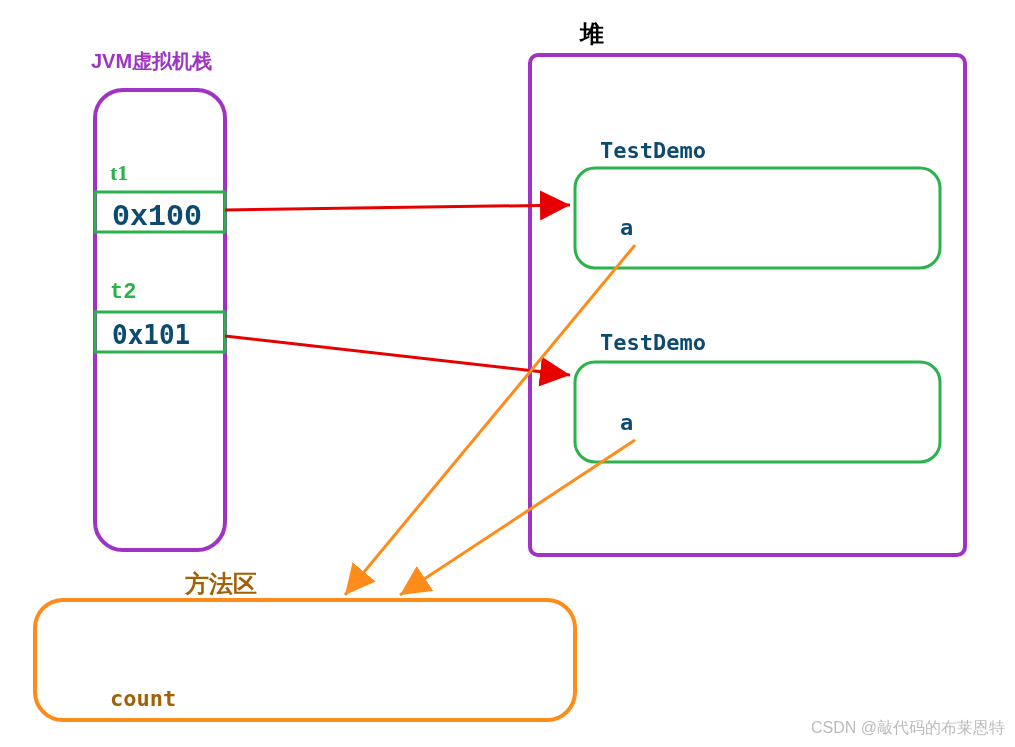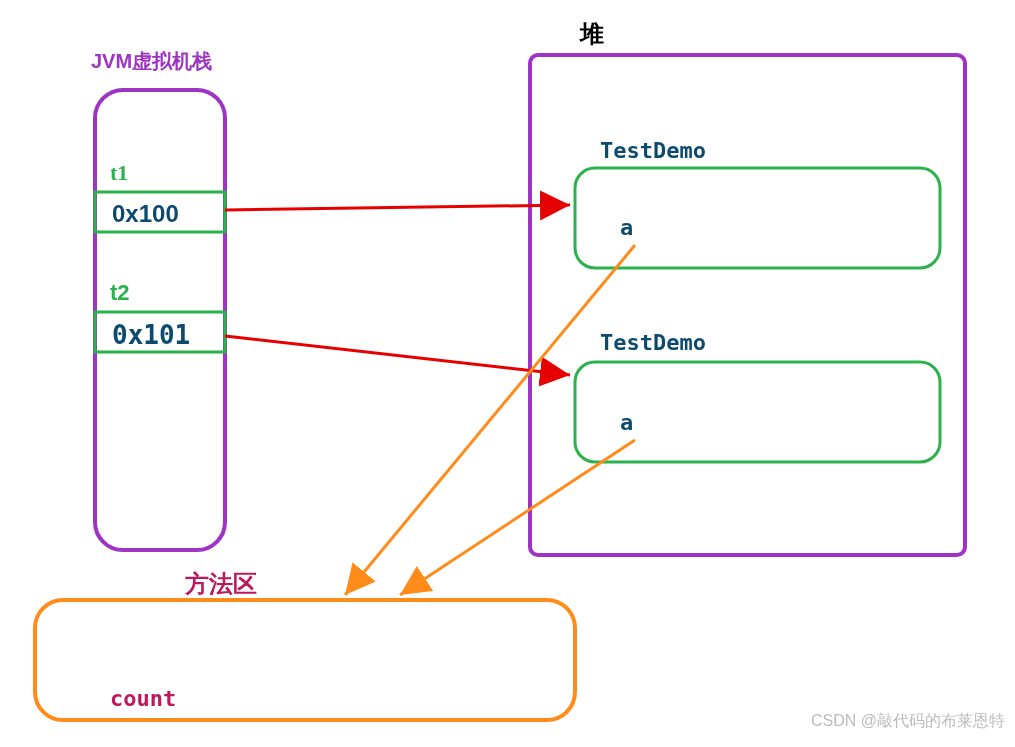--- a/index.html
+++ b/index.html
@@ -11,50 +11,50 @@
       height: 747px;
       position: relative;
     }
     .label {
       position: absolute;
       font-weight: bold;
     }
     .purple { color: #9e33c4; }
     .green { color: #2bb24c; }
     .blue { color: #0c4a6e; }
-    .orange { color: #be185d; }
+    .orange { color: #a16207; }
     .black { color: #000; }
     svg {
       position: absolute;
       top: 0;
       left: 0;
       width: 1015px;
       height: 747px;
       pointer-events: none;
     }
     .watermark {
       position: absolute;
       right: 10px;
-      bottom: 15px;
+      bottom: 8px;
       color: rgba(120,120,120,0.5);
       font-size: 16px;
     }
   </style>
 </head>
 <body>
 
 <div class="label purple" style="left:91px; top:48px; font-size:20px;">JVM虚拟机栈</div>
 
 <div class="label black" style="left:580px; top:18px; font-size:24px;">堆</div>
 
 <div class="label green" style="left:110px; top:160px; font-size:22px;font-family:Liberation Serif, serif;">t1</div>
 
-<div class="label blue" style="left:112px; top:200px; font-size:24px; font-family: Liberation Sans, sans-serif;">0x100</div>
+<div class="label blue" style="left:112px; top:200px; font-size:30px; font-family: Liberation Mono, monospace;">0x100</div>
 
-<div class="label green" style="left:110px; top:280px; font-size:22px;">t2</div>
+<div class="label green" style="left:110px; top:280px; font-size:22px;font-family:Liberation Mono, monospace;">t2</div>
 
 <div class="label blue" style="left:112px; top:320px; font-size:26px; font-family: Consolas, monospace;">0x101</div>
 
 <div class="label blue" style="left:600px; top:138px; font-size:22px; font-family: Consolas, monospace;">TestDemo</div>
 <div class="label blue" style="left:620px; top:215px; font-size:22px; font-family: Consolas, monospace;">a</div>
 
 <div class="label blue" style="left:600px; top:330px; font-size:22px; font-family: Consolas, monospace;">TestDemo</div>
 <div class="label blue" style="left:620px; top:410px; font-size:22px; font-family: Consolas, monospace;">a</div>
 
 <div class="label orange" style="left:185px; top:568px; font-size:24px;">方法区</div>

